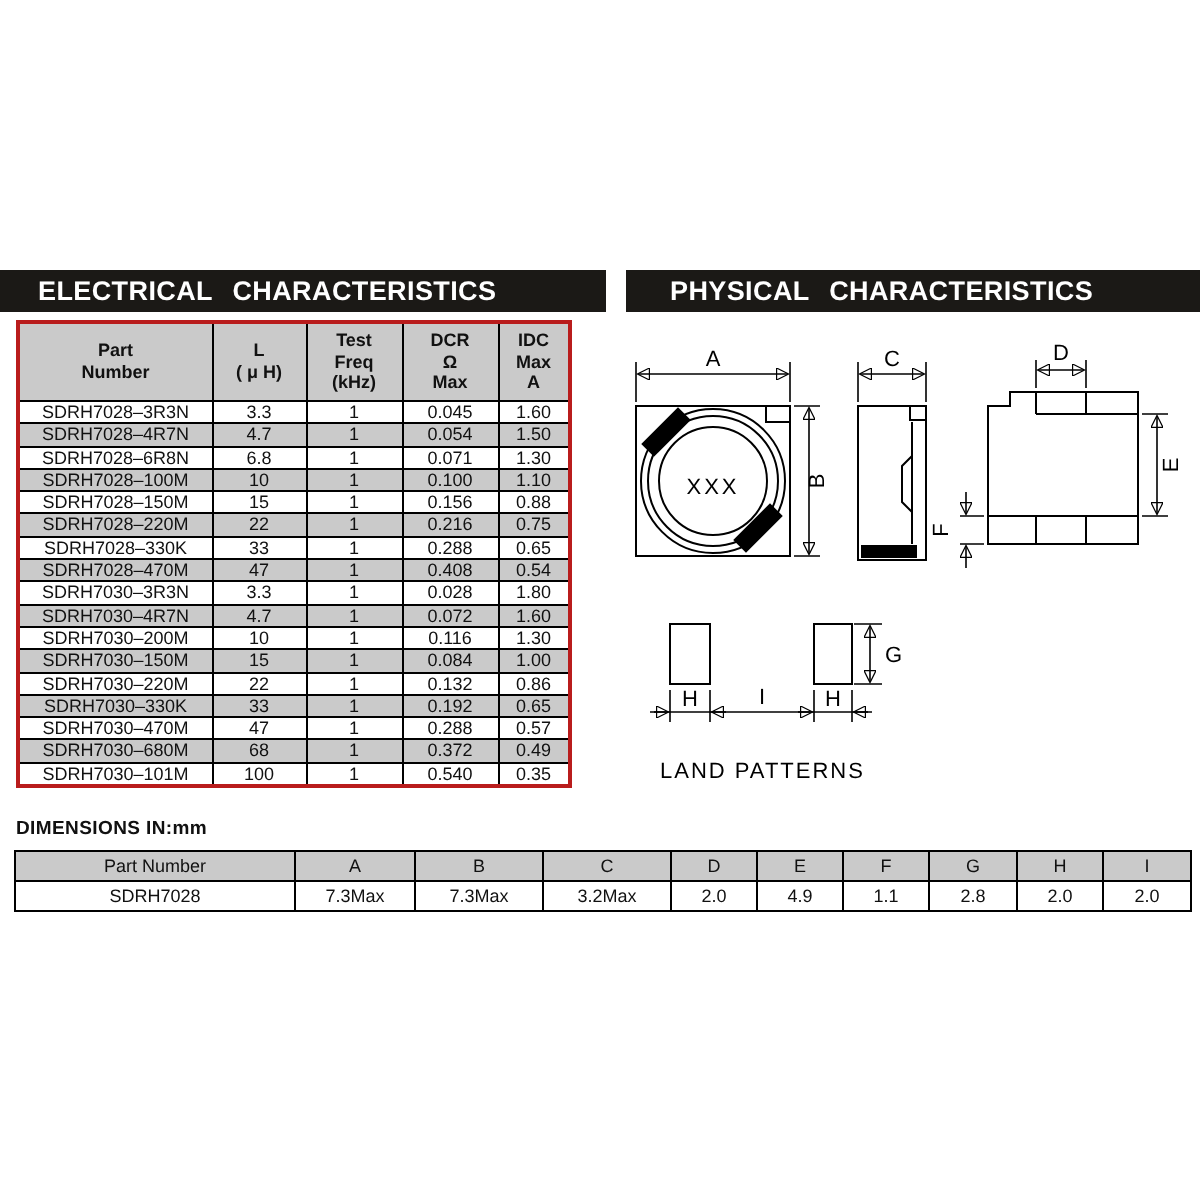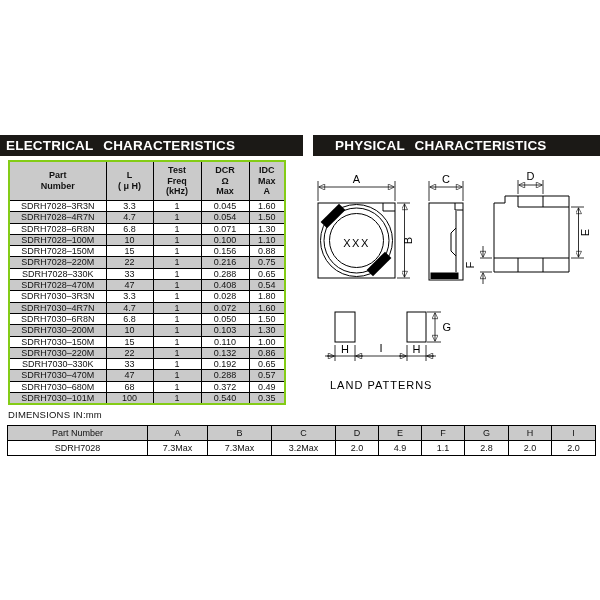--- a/index.html
+++ b/index.html
@@ -1,33 +1,33 @@
 <!DOCTYPE html>
 <html><head>
 <meta charset="utf-8">
 <style>
   html,body{margin:0;padding:0;background:#fff;}
   .page{position:relative;width:600px;height:600px;background:#ffffff;overflow:hidden;
         font-family:"Liberation Sans",sans-serif;color:#111;}
   .bar{position:absolute;top:135px;height:21px;background:#1b1916;color:#fff;
        font-weight:bold;font-size:13.5px;line-height:21px;letter-spacing:.2px;
        word-spacing:6px;box-sizing:border-box;}
-  .bar-elec{left:0;width:303px;padding-left:6px;}
+  .bar-elec{left:0;width:303px;padding-left:19px;}
   .bar-phys{left:313px;width:312px;padding-left:22px;}
 
   table{border-collapse:collapse;table-layout:fixed;background:#fff;}
-  .etable{position:absolute;left:8px;top:160px;width:276px;border:2px solid #84cc16;}
+  .etable{position:absolute;left:8px;top:160px;width:276px;border:2px solid #b91c1c;}
   .etable th,.etable td{border:1px solid #000;text-align:center;vertical-align:middle;
        padding:0;overflow:hidden;}
   .etable th{background:#cacaca;font-size:9px;font-weight:bold;line-height:1.2;
        white-space:pre-line;height:38px;}
   .etable td{font-size:9px;height:10.3px;line-height:10.3px;}
   .etable tbody tr:nth-child(even) td{background:#cacaca;}
 
-  .dimlabel{position:absolute;left:8px;top:409px;font-size:9.5px;font-weight:normal;
+  .dimlabel{position:absolute;left:8px;top:409px;font-size:9.5px;font-weight:bold;
        letter-spacing:.2px;}
   .dtable{position:absolute;left:7px;top:425px;width:588px;border:1.5px solid #000;}
   .dtable th,.dtable td{border:1px solid #000;text-align:center;padding:0;
        font-size:9px;height:14px;line-height:14px;font-weight:normal;}
   .dtable th{background:#cacaca;}
   .dtable tbody tr:nth-child(even) td{background:#cacaca;}
 
   .drawing{position:absolute;left:300px;top:158px;}
   .drawing path,.drawing rect,.drawing line,.drawing circle{stroke:#000;fill:none;}
   .body-line{stroke-width:1;}
@@ -137,38 +137,31 @@
           <td>1.80</td>
         </tr>
         <tr>
           <td>SDRH7030–4R7N</td>
           <td>4.7</td>
           <td>1</td>
           <td>0.072</td>
           <td>1.60</td>
         </tr>
         <tr>
-          <td>SDRH7030–6R8N</td>
-          <td>6.8</td>
-          <td>1</td>
-          <td>0.050</td>
-          <td>1.50</td>
-        </tr>
-        <tr>
           <td>SDRH7030–200M</td>
           <td>10</td>
           <td>1</td>
-          <td>0.103</td>
+          <td>0.116</td>
           <td>1.30</td>
         </tr>
         <tr>
           <td>SDRH7030–150M</td>
           <td>15</td>
           <td>1</td>
-          <td>0.110</td>
+          <td>0.084</td>
           <td>1.00</td>
         </tr>
         <tr>
           <td>SDRH7030–220M</td>
           <td>22</td>
           <td>1</td>
           <td>0.132</td>
           <td>0.86</td>
         </tr>
         <tr>

